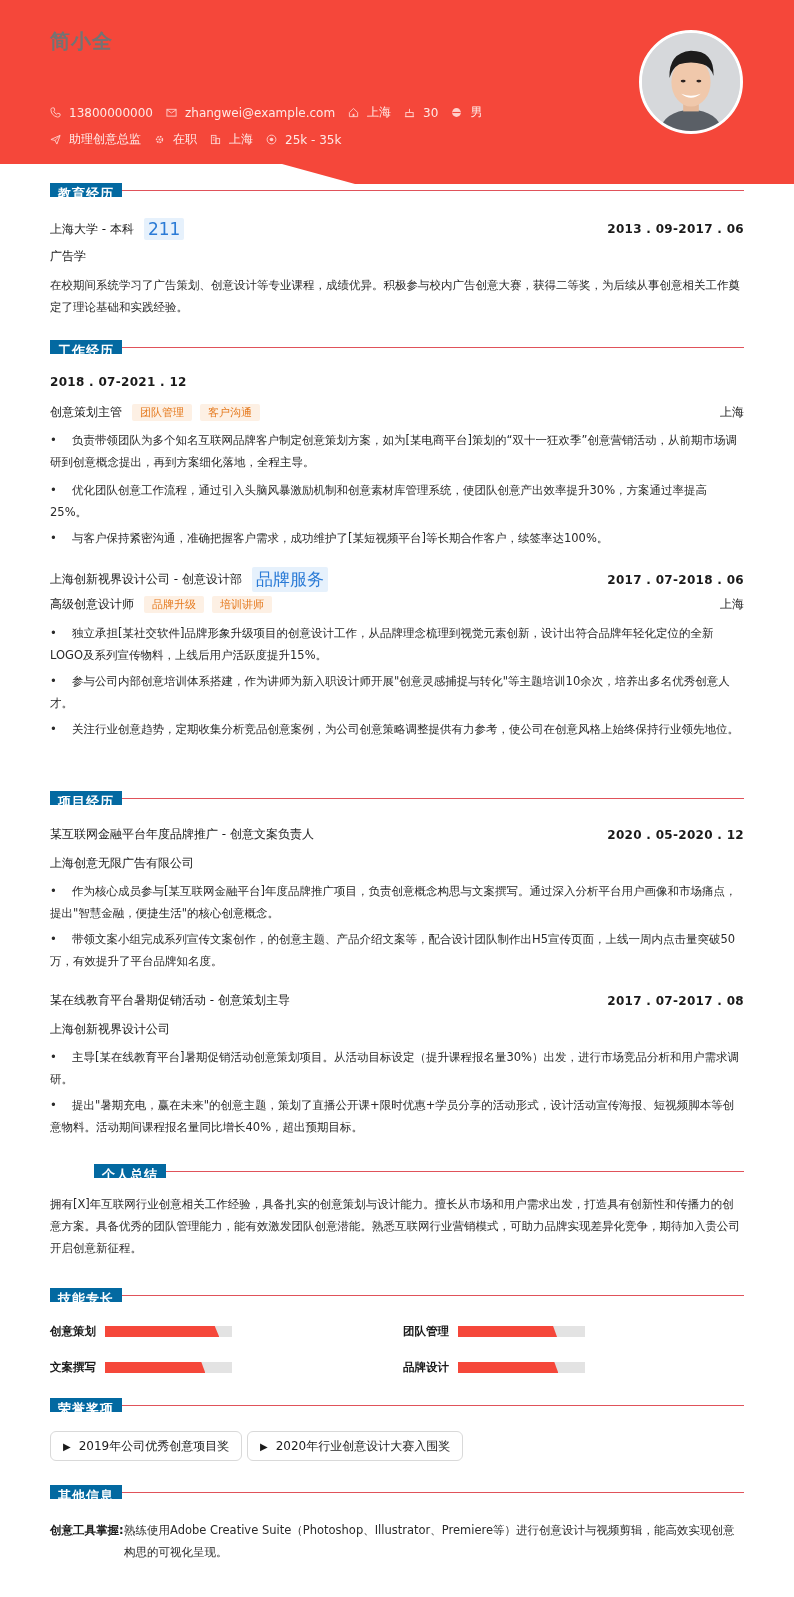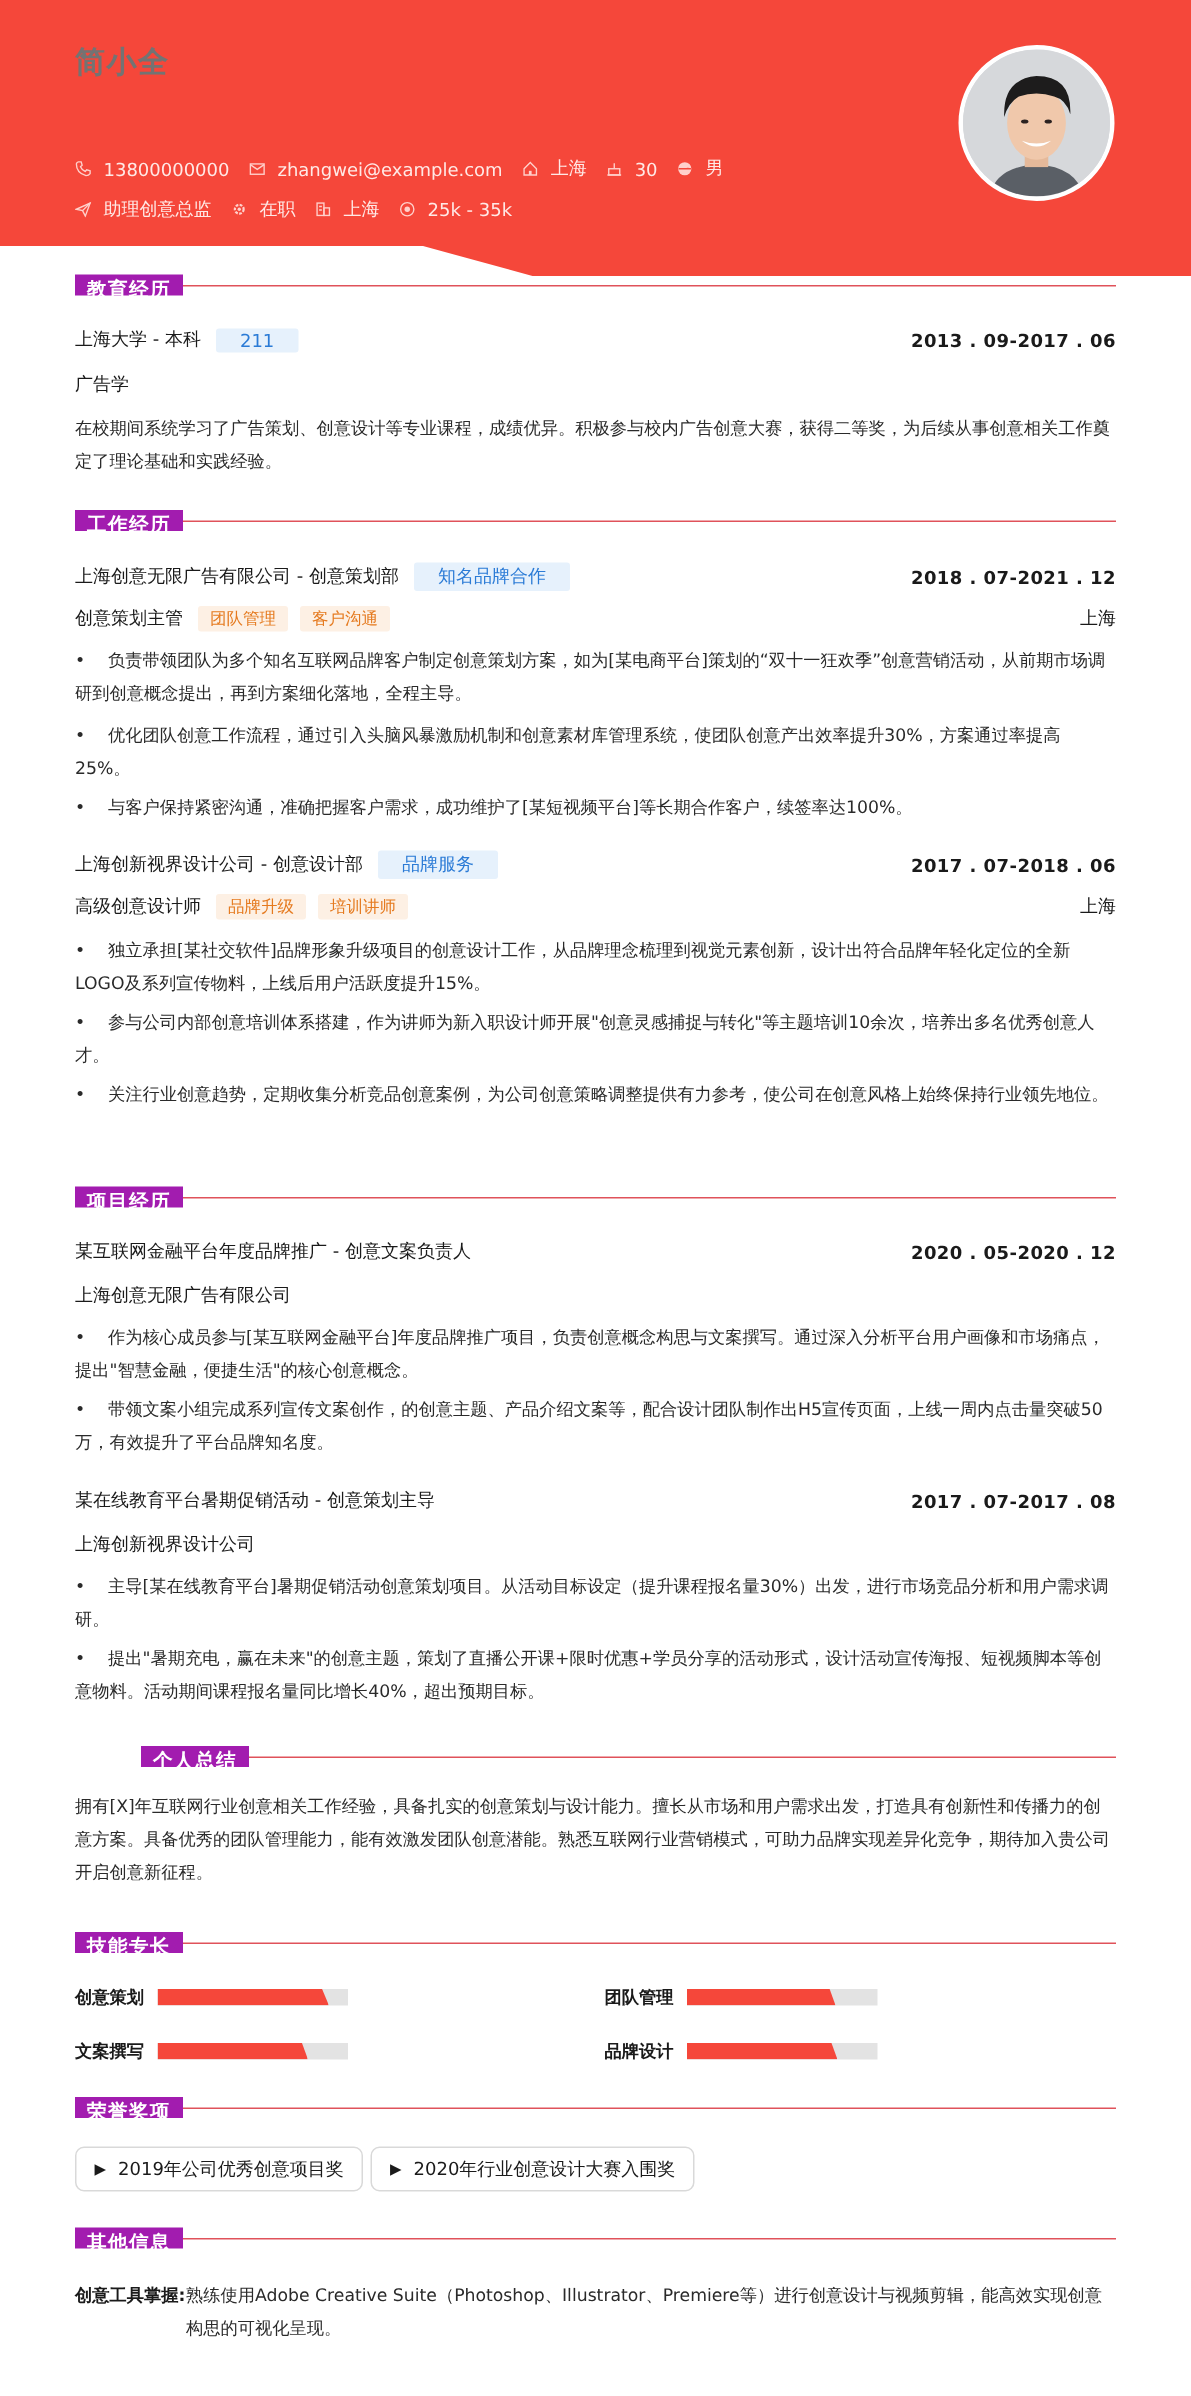--- a/index.html
+++ b/index.html
@@ -37,35 +37,35 @@
     border-radius: 50%; border: 3px solid #ffffff; overflow: hidden;
     background: #d9dbde;
   }
   .avatar svg { width: 100%; height: 100%; display: block; }
 
   .section-title {
     position: absolute; left: 50px; width: 694px; height: 22px;
     display: flex; align-items: center;
   }
   .section-title .label {
-    background: #a21caf; color: #fff; font-size: 13px; font-weight: bold;
+    background: #0369a1; color: #fff; font-size: 13px; font-weight: bold;
     padding: 0 8px; height: 14px; line-height: 22px; letter-spacing: 1px;
   }
   .section-title .line { flex: 1; height: 1px; background: #e0525a; }
 
   .row {
     position: absolute; left: 50px; width: 694px;
     display: flex; align-items: center; justify-content: space-between;
   }
   .row .left { display: flex; align-items: center; }
   .bold { font-weight: normal; font-size: 12px; color: #1a1a1a; }
   .date { font-weight: bold; font-size: 12px; color: #1a1a1a; letter-spacing: 0.3px; }
   .tag-blue {
-    background: #e6f1fc; color: #2b7bd6; font-size: 12px;
-    padding: 1px 16px; margin-left: 10px; border-radius: 2px;
+    background: #e6f1fc; color: #2b7bd6; font-size: 17px;
+    padding: 1px 4px; margin-left: 10px; border-radius: 2px;
   }
   .tag-orange {
     background: #fdf0e4; color: #e57a1f; font-size: 11px;
     padding: 1px 8px; margin-left: 8px; border-radius: 2px;
   }
   .para {
     position: absolute; left: 50px; width: 694px;
     font-size: 11.5px; line-height: 22px; color: #2a2a2a;
   }
   .bullet {
@@ -228,24 +228,20 @@
   <span class="bold">广告学</span>
 </div>
 <div class="para" style="top:274px;">在校期间系统学习了广告策划、创意设计等专业课程，成绩优异。积极参与校内广告创意大赛，获得二等奖，为后续从事创意相关工作奠定了理论基础和实践经验。</div>
 
 <div class="section-title" style="top:336px;">
   <span class="label">工作经历</span>
   <span class="line"></span>
 </div>
 
 <div class="row" style="top:375px;">
-  <div class="left">
-    <span class="bold">上海创意无限广告有限公司 - 创意策划部</span>
-    <span class="tag-blue">知名品牌合作</span>
-  </div>
   <span class="date">2018 . 07-2021 . 12</span>
 </div>
 <div class="row" style="top:404px;">
   <div class="left">
     <span class="bold">创意策划主管</span>
     <span class="tag-orange" style="margin-left:10px;">团队管理</span>
     <span class="tag-orange">客户沟通</span>
   </div>
   <span class="bold">上海</span>
 </div>

